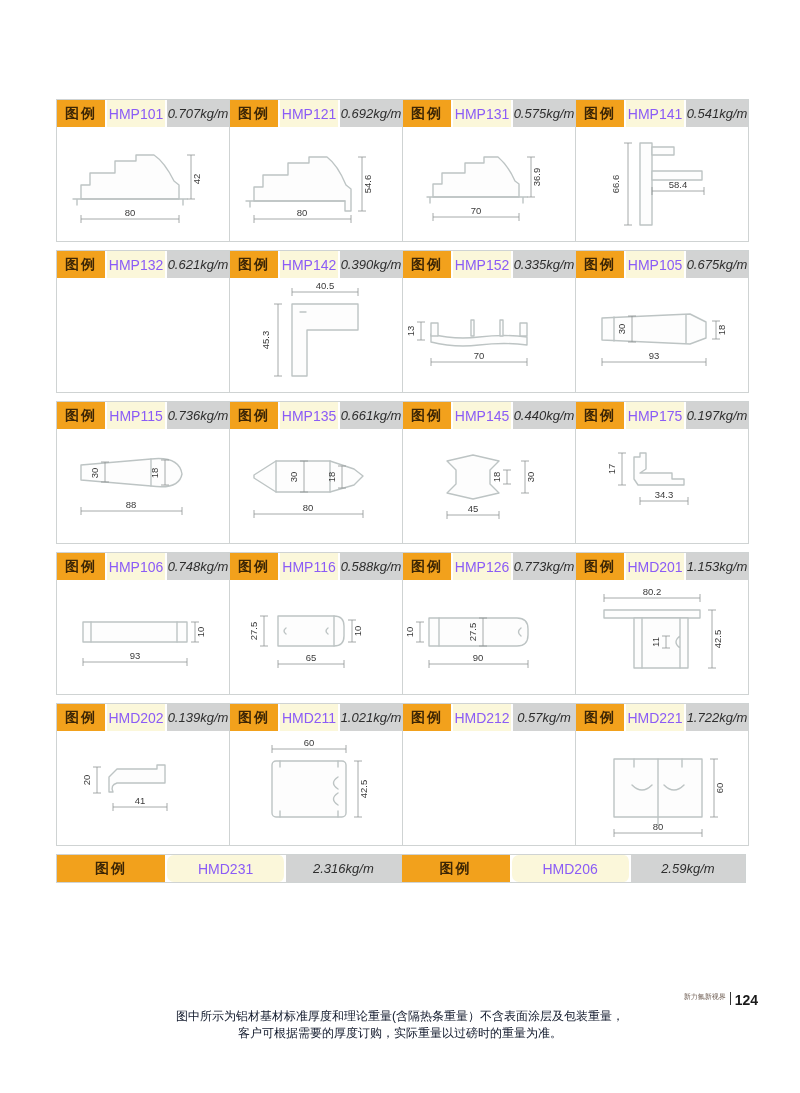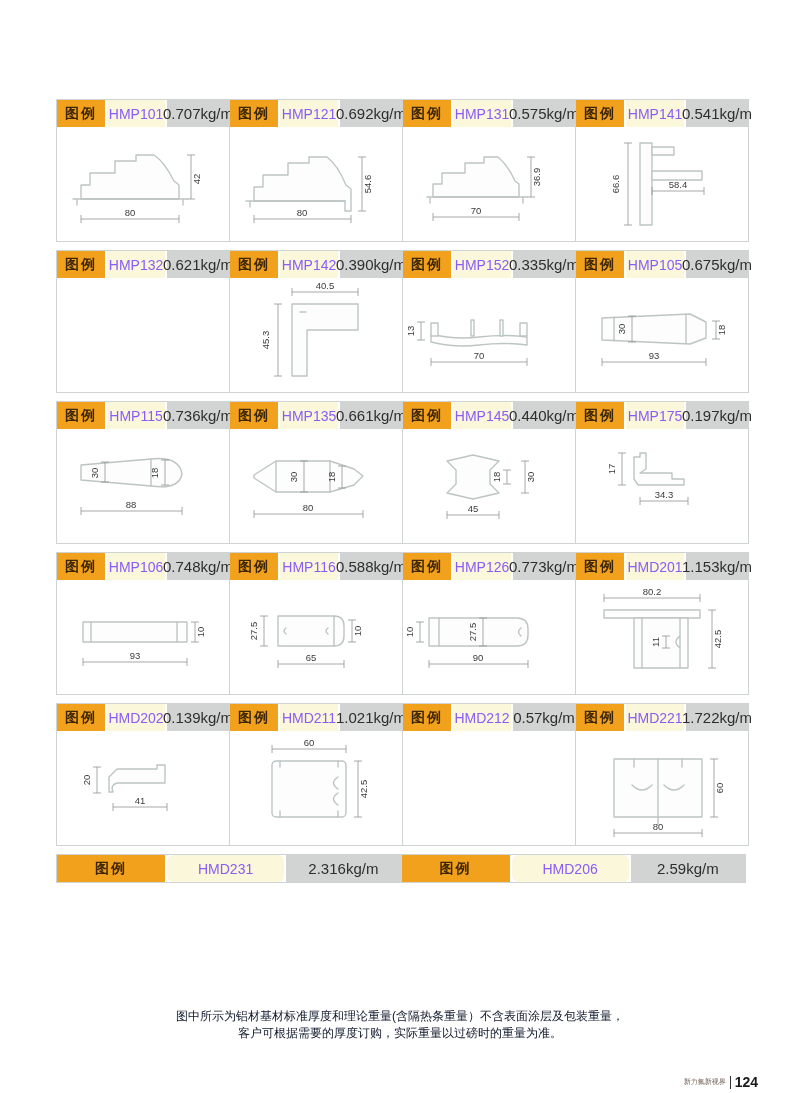--- a/index.html
+++ b/index.html
@@ -6,32 +6,32 @@
   body { background:#ffffff; font-family:"Liberation Sans", sans-serif; }
   .page { position:relative; width:800px; height:1093px; background:#ffffff; overflow:hidden; }
   .grid { position:absolute; left:56px; top:99px; width:690px; }
   .row { display:flex; margin-bottom:8px; }
   .cell { flex:1 1 0; border:1px solid #cfd3d3; background:#fff; }
   .cell + .cell { border-left:0; }
   .cell-header { display:flex; height:27px; }
   .seg { display:flex; align-items:center; justify-content:center; }
   .legend { width:50px; background:#f2a11c; color:#3d2605; font-weight:bold; font-size:14px; letter-spacing:2px; border-right:2px solid #fff; }
   .model { width:60px; flex:1 1 60px; background:#fbf7da; color:#8b5cf6; font-size:14px; border-right:2px solid #fff; }
-  .weight { width:62px; flex:1 1 62px; background:#d2d3d3; color:#2e2e2e; font-size:15px; }
+  .weight { width:62px; flex:1 1 62px; background:#d2d3d3; color:#2e2e2e; font-size:13px;font-style:italic; }
   .wide .legend { width:110px; flex:0 0 110px; }
   .wide .model { flex:1 1 120px;border-radius:7px; }
   .wide .weight { flex:1 1 115px; }
   .cell-body { height:114px; }
   svg { display:block; }
   .o { fill:#fdfdfd; stroke:#bdc4c4; stroke-width:1.4; stroke-linejoin:round; }
   .ol { fill:none; stroke:#bdc4c4; stroke-width:1.4; stroke-linecap:round; }
   .d { fill:none; stroke:#8f9494; stroke-width:0.8; }
   .t { font-family:"Liberation Sans",sans-serif; font-size:9.5px; fill:#3a3a3a; text-anchor:middle; }
   .note { position:absolute; top:1008px; left:0; width:100%; text-align:center; font-size:12px; line-height:17px; color:#0f172a; }
-  .pagefoot { position:absolute; top:1074px; right:42px; display:flex; align-items:center; }
+  .pagefoot { position:absolute; top:992px; right:42px; display:flex; align-items:flex-start; }
   .brand { font-size:7px; color:#6e5d52; margin-right:3px; }
   .pagebar { width:1px; height:13px; background:#333; margin:0 4px 0 1px; }
   .pagenum { font-size:14px; font-weight:bold; color:#1a1a1a; }
 </style>
 </head>
 <body>
 
 <div class="page">
 <div class="grid">
 

